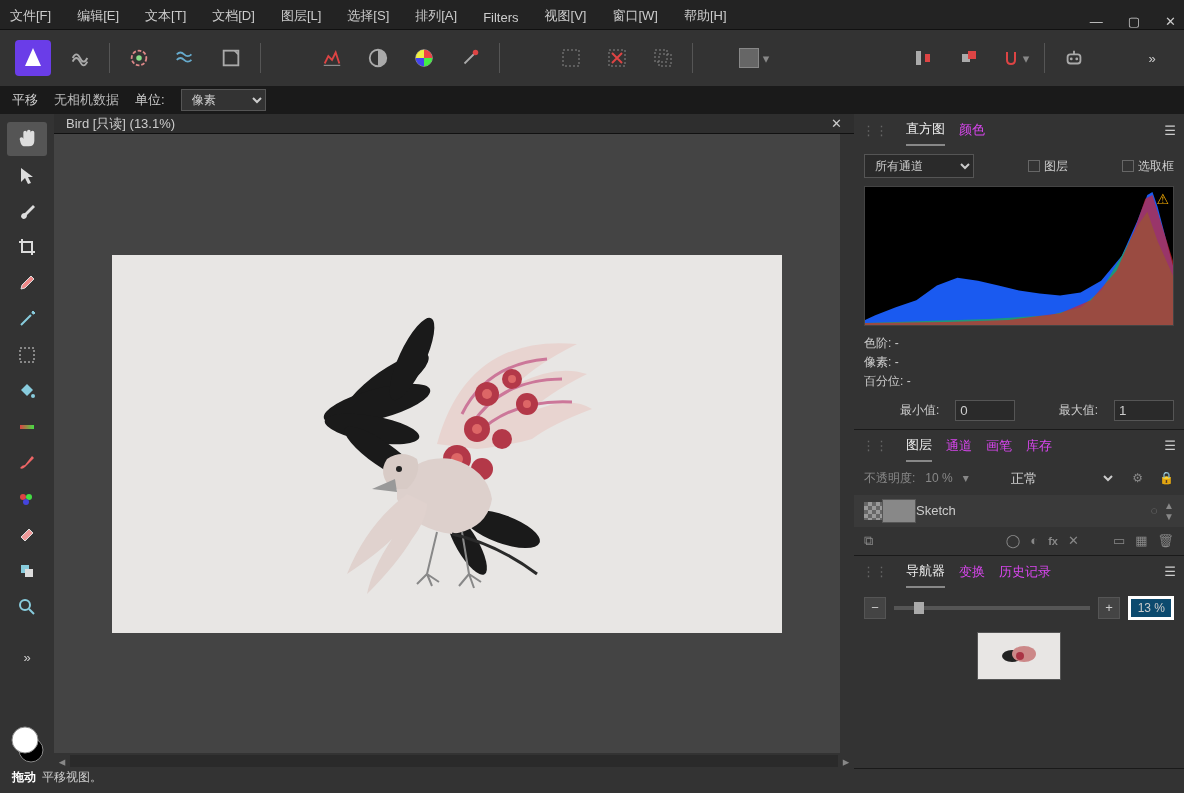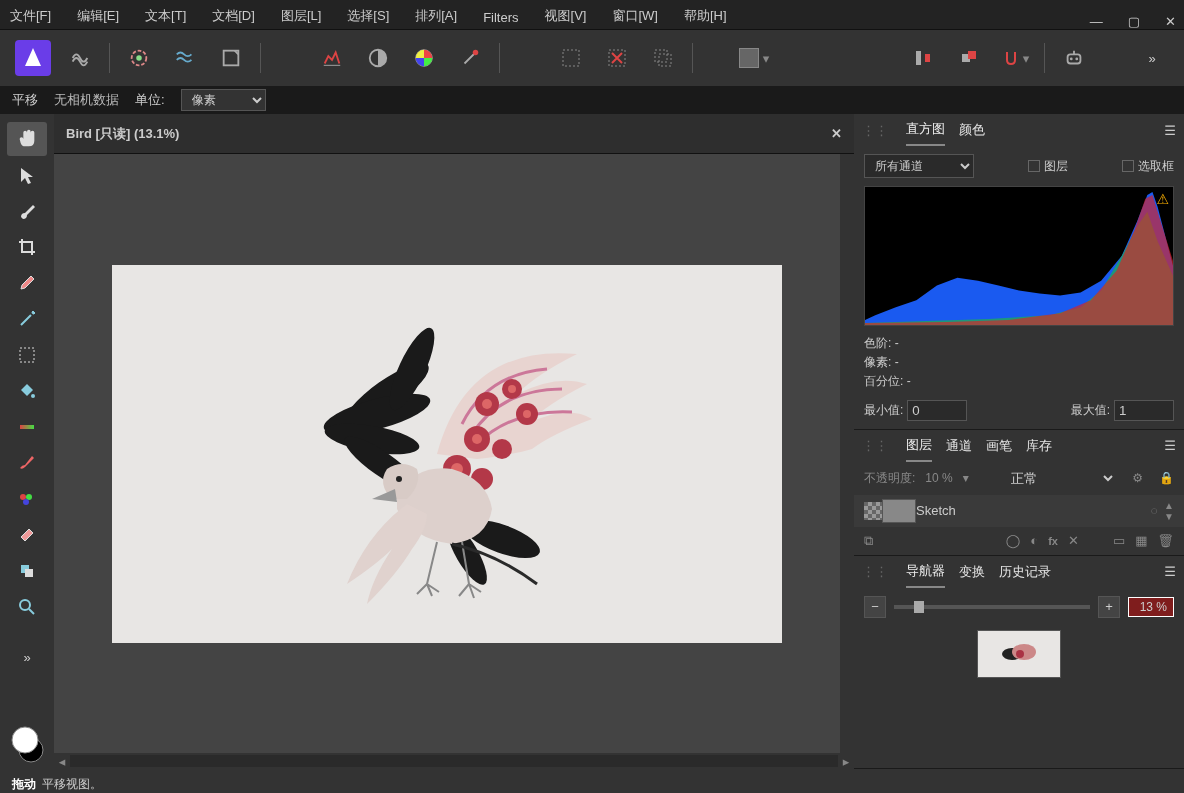--- a/index.html
+++ b/index.html
@@ -15,64 +15,64 @@
 .logo { width: 36px; height: 36px; background: #6a3de8; border-radius: 4px; display: flex; align-items: center; justify-content: center; }
 .infobar { display: flex; align-items: center; height: 28px; background: #1a1a1a; padding: 0 12px; gap: 16px; font-size: 13px; }
 .infobar .link { color: #bbb; cursor: pointer; }
 .infobar select { background: #333; color: #ccc; border: 1px solid #555; padding: 2px 6px; font-size: 12px; width: 85px; }
 .main { display: flex; height: calc(793px - 30px - 56px - 28px - 24px); }
 .tool-panel { width: 54px; background: #333; display: flex; flex-direction: column; align-items: center; padding-top: 8px; gap: 2px; }
 .tool-panel .tool { width: 40px; height: 34px; display: flex; align-items: center; justify-content: center; cursor: pointer; border-radius: 3px; }
 .tool-panel .tool.active { background: #555; }
 .tool-panel .spacer { flex: 1; }
 .canvas-area { flex: 1; display: flex; flex-direction: column; background: #333; }
-.doc-tab { display: flex; align-items: center; height: 40px; background: #2e2e2e; padding: 0 12px; border-bottom: 1px solid #111; font-weight: bold; }
+.doc-tab { display: flex; align-items: center; height: 20px; background: #2e2e2e; padding: 0 12px; border-bottom: 1px solid #111; }
 .doc-tab .close { margin-left: auto; cursor: pointer; }
 .canvas-viewport { flex: 1; background: #444; display: flex; align-items: center; justify-content: center; position: relative; }
 .canvas-image { background: linear-gradient(135deg,#e8e6e4 0%,#e8e6e4 100%); width: 670px; height: 378px; display: flex; align-items: center; justify-content: center; position:relative; }
 .bird-svg { width: 340px; height: 340px; }
 .scrollbar-h { height: 16px; background: #333; display:flex; align-items:center; }
 .scrollbar-h .arrow { width:16px; text-align:center; cursor:pointer; color:#888; }
 .scrollbar-h .track { flex:1; background:#2a2a2a; height:12px; }
 .vscroll { width:14px; background:#333; }
 .right-panels { width: 330px; background: #333; display: flex; flex-direction: column; overflow: hidden; }
 .panel { background: #333; border-bottom: 1px solid #1a1a1a; }
 .panel-tabs { display: flex; align-items: center; height: 32px; padding: 0 8px; gap: 14px; background: #333; }
 .panel-tabs .grip { color: #666; margin-right:4px; }
-.panel-tabs .tab { cursor: pointer; padding: 6px 0; color: #e5e5e5; }
+.panel-tabs .tab { cursor: pointer; padding: 6px 0; color: #d946ef; }
 .panel-tabs .tab.active { color: #eee; border-bottom: 2px solid #888; }
 .panel-tabs .menu { margin-left: auto; cursor: pointer; }
 .panel-body { padding: 8px 10px; }
 .histogram-controls { display: flex; align-items: center; gap: 12px; margin-bottom: 8px; }
 .histogram-controls select { background: #2a2a2a; color: #ccc; border: 1px solid #555; padding: 3px 6px; font-size: 12px; width: 110px; }
 .histogram-controls .checkbox-lbl { display: flex; align-items: center; gap: 4px; margin-left:auto; font-size:12px; }
 .histogram-controls .cb { width:12px; height:12px; border:1px solid #666; display:inline-block; }
 .histogram-chart { height: 140px; background: #000; position: relative; border: 1px solid #444; }
 .histo-svg { width: 100%; height: 100%; }
 .warn-icon { position: absolute; top: 4px; right: 4px; color: #ffb200; font-size: 14px; }
 .stats { display: flex; gap: 40px; margin-top: 8px; font-size: 12px; }
 .stats div { line-height: 1.6; }
-.minmax { display: flex; align-items: center; gap: 4px; margin-top: 8px; font-size:12px; }
+.minmax { display: flex; align-items: center; gap: 16px; margin-top: 8px; font-size:12px;margin-left:36px; }
 .minmax input { width: 60px; background: #2a2a2a; border: 1px solid #555; color: #ccc; padding: 2px 4px; }
 .minmax .fill { flex:1; }
 .layer-opacity { display: flex; align-items: center; gap: 10px; padding: 6px 10px; font-size: 12px; color:#888; }
 .layer-opacity select { background: #333; color: #ccc; border: none; padding: 2px 4px; }
 .layer-row { display: flex; align-items: center; padding: 4px 10px; background:#3a3a3a; }
 .layer-thumb { width: 34px; height: 24px; background: #888; border:1px solid #555; }
 .layer-checker { width:18px; height:18px; background: repeating-conic-gradient(#999 0 25%, #666 0 50%) 0 0/8px 8px; }
 .layer-actions { display: flex; align-items: center; padding: 6px 10px; gap: 10px; color: #888; }
 .layer-actions .spacer { flex:1; }
 .nav-slider { display: flex; align-items: center; padding: 8px 10px; gap: 8px; }
 .nav-slider .btn { width:22px; height:22px; background:#444; display:flex; align-items:center; justify-content:center; cursor:pointer; border:1px solid #555; }
 .nav-slider .track { flex:1; height:4px; background:#555; position:relative; }
 .nav-slider .thumb { position:absolute; left:10%; top:-4px; width:10px; height:12px; background:#aaa; }
-.nav-slider .pct { background:#7f1d1d; border:1px solid #ffffff; padding:2px 6px; font-size:12px; width:46px; text-align:right; }
+.nav-slider .pct { background:#0c4a6e; border:3px solid #ffffff; padding:2px 6px; font-size:12px; width:46px; text-align:right; }
 .nav-preview { padding: 4px 10px 10px; display:flex; justify-content:center; }
 .nav-preview .thumb-img { width: 84px; height: 48px; background:#e8e6e4; border:1px solid #555; display:flex; align-items:center; justify-content:center; }
-.statusbar { height: 24px; background: #333; display: flex; align-items: flex-end; padding: 0 12px; font-size: 12px; }
+.statusbar { height: 24px; background: #333; display: flex; align-items: flex-start; padding: 0 12px; font-size: 12px; }
 .statusbar b { color: #fff; margin-right: 6px; }
 .swatch { width:20px; height:20px; background:#666; border:1px solid #888; }
 </style>
 </head>
 <body>
 
 <div class="menubar">
   <span class="menu-item">文件[F]</span>
   <span class="menu-item">编辑[E]</span>
   <span class="menu-item">文本[T]</span>

